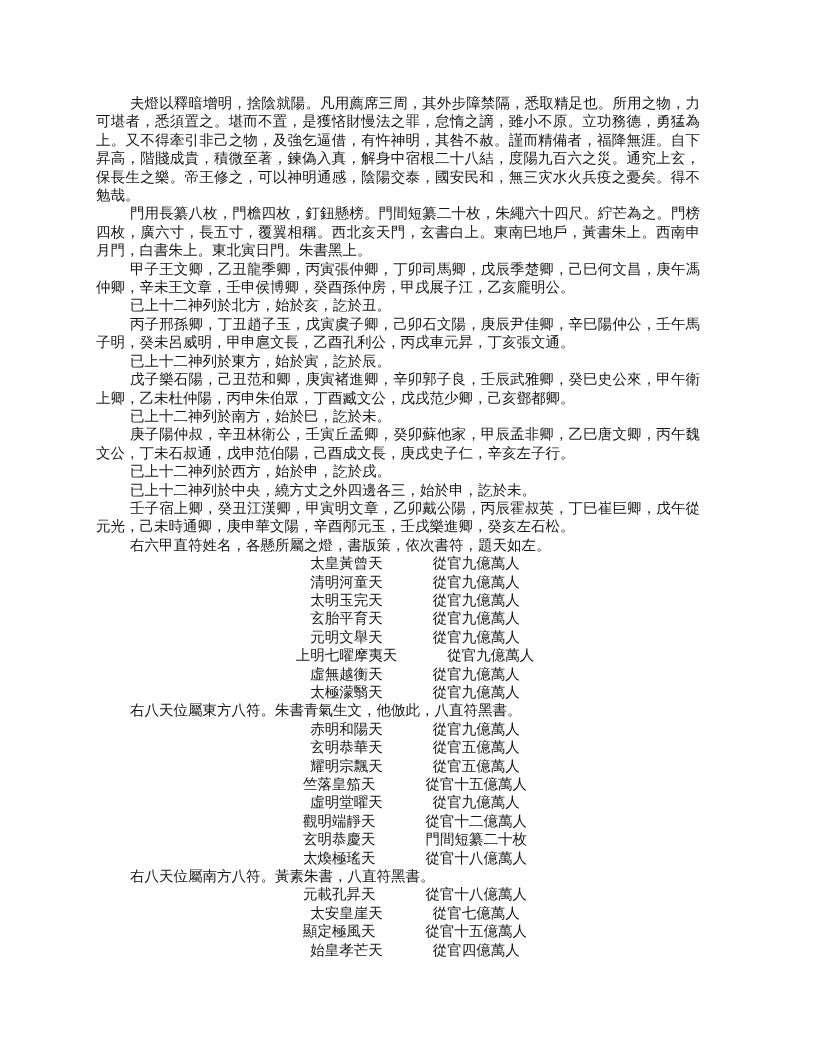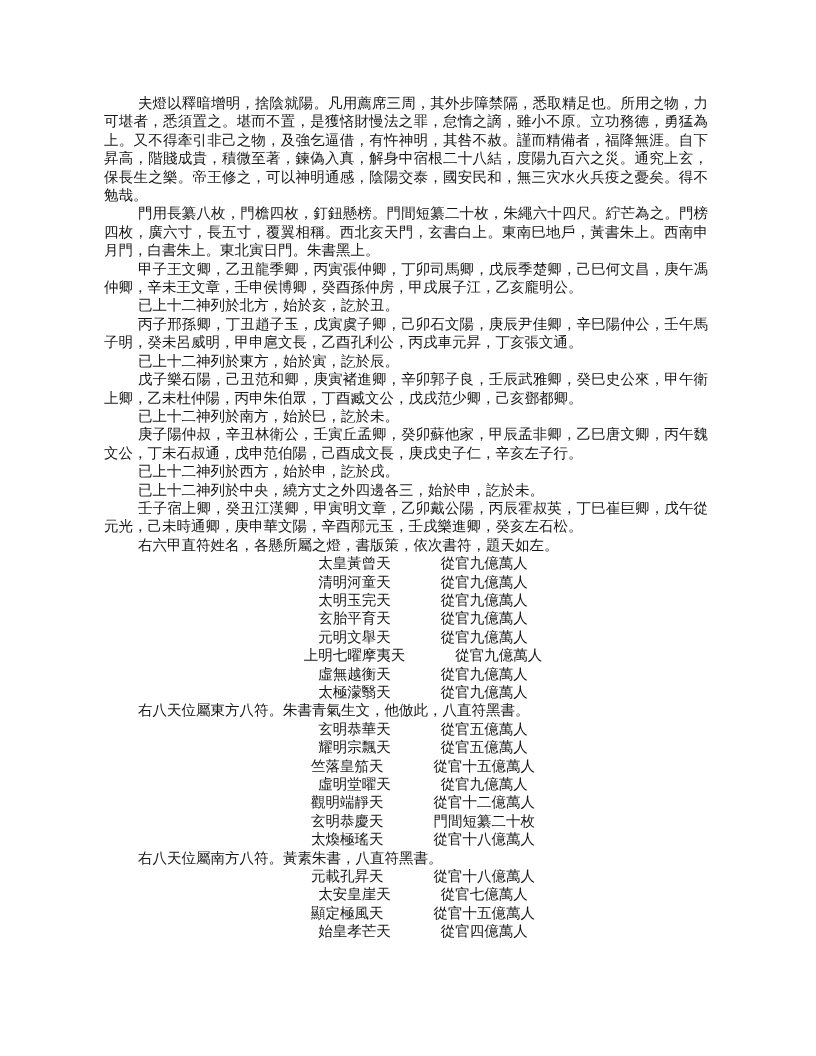--- a/index.html
+++ b/index.html
@@ -9,21 +9,21 @@
   }
   .page {
     position: relative;
     width: 816px;
     height: 1056px;
     background: #ffffff;
     overflow: hidden;
   }
   .content {
     position: absolute;
-    left: 104px;
+    left: 96px;
     top: 94px;
     width: 604px;
     font-family: Liberation Serif, serif;
     font-size: 14.5px;
     line-height: 18.4px;
     color: #161616;
     text-align: justify;
     text-justify: inter-ideograph;
   }
   .content p {
@@ -90,20 +90,23 @@
         <span class="tname">虛無越衡天</span><span class="tcount">從官九億萬人</span>
       </div>
       <div class="lamp-row">
         <span class="tname">太極濛翳天</span><span class="tcount">從官九億萬人</span>
       </div>
       <p>右八天位屬東方八符。朱書青氣生文，他倣此，八直符黑書。</p>
     </div>
 
     <div class="lamp-group">
       <div class="lamp-row">
+        <span class="tname">赤明和陽天</span><span class="tcount">從官九億萬人</span>
+      </div>
+      <div class="lamp-row">
         <span class="tname">玄明恭華天</span><span class="tcount">從官五億萬人</span>
       </div>
       <div class="lamp-row">
         <span class="tname">耀明宗飄天</span><span class="tcount">從官五億萬人</span>
       </div>
       <div class="lamp-row">
         <span class="tname">竺落皇笳天</span><span class="tcount">從官十五億萬人</span>
       </div>
       <div class="lamp-row">
         <span class="tname">虛明堂曜天</span><span class="tcount">從官九億萬人</span>

